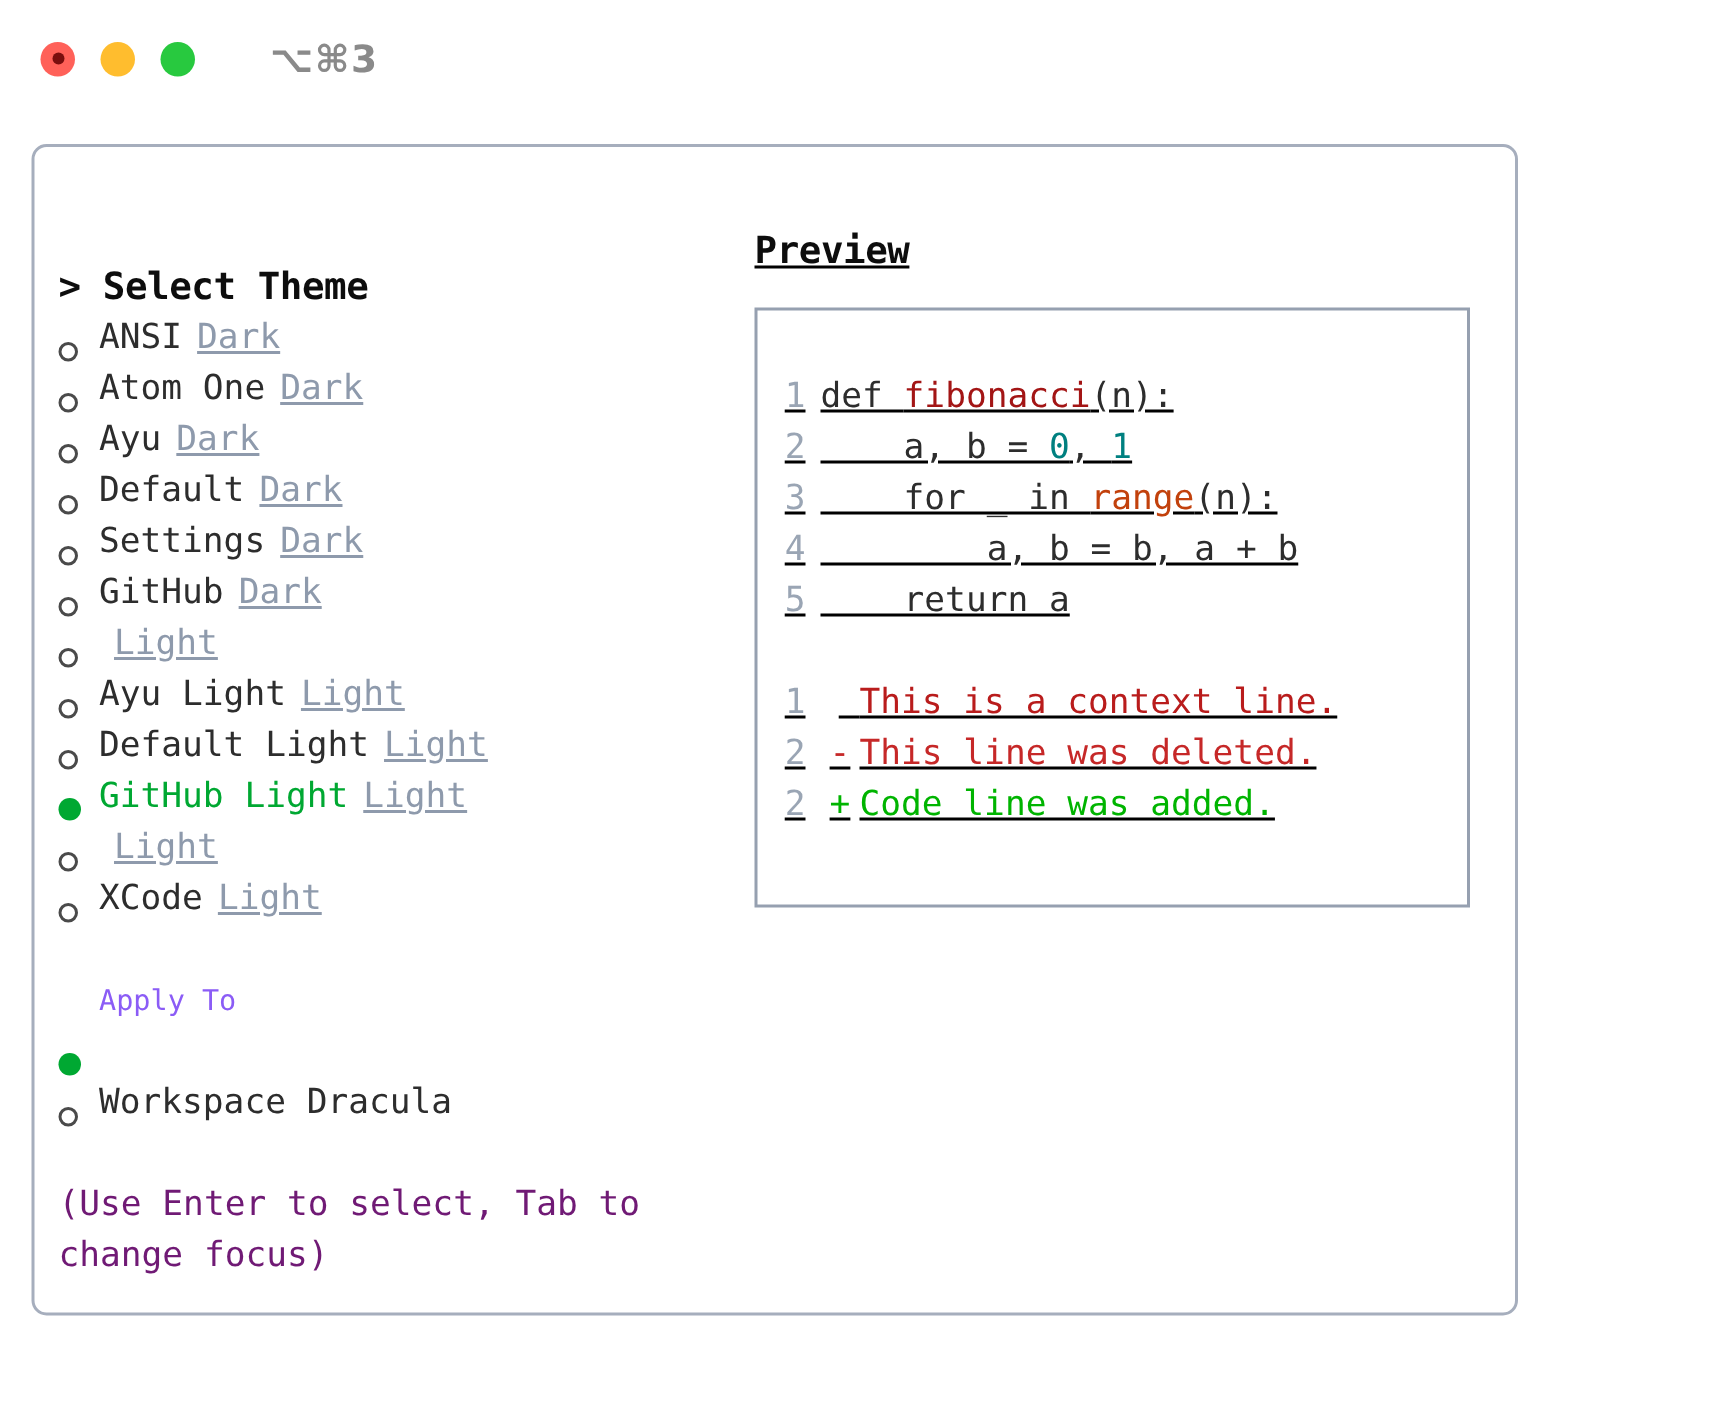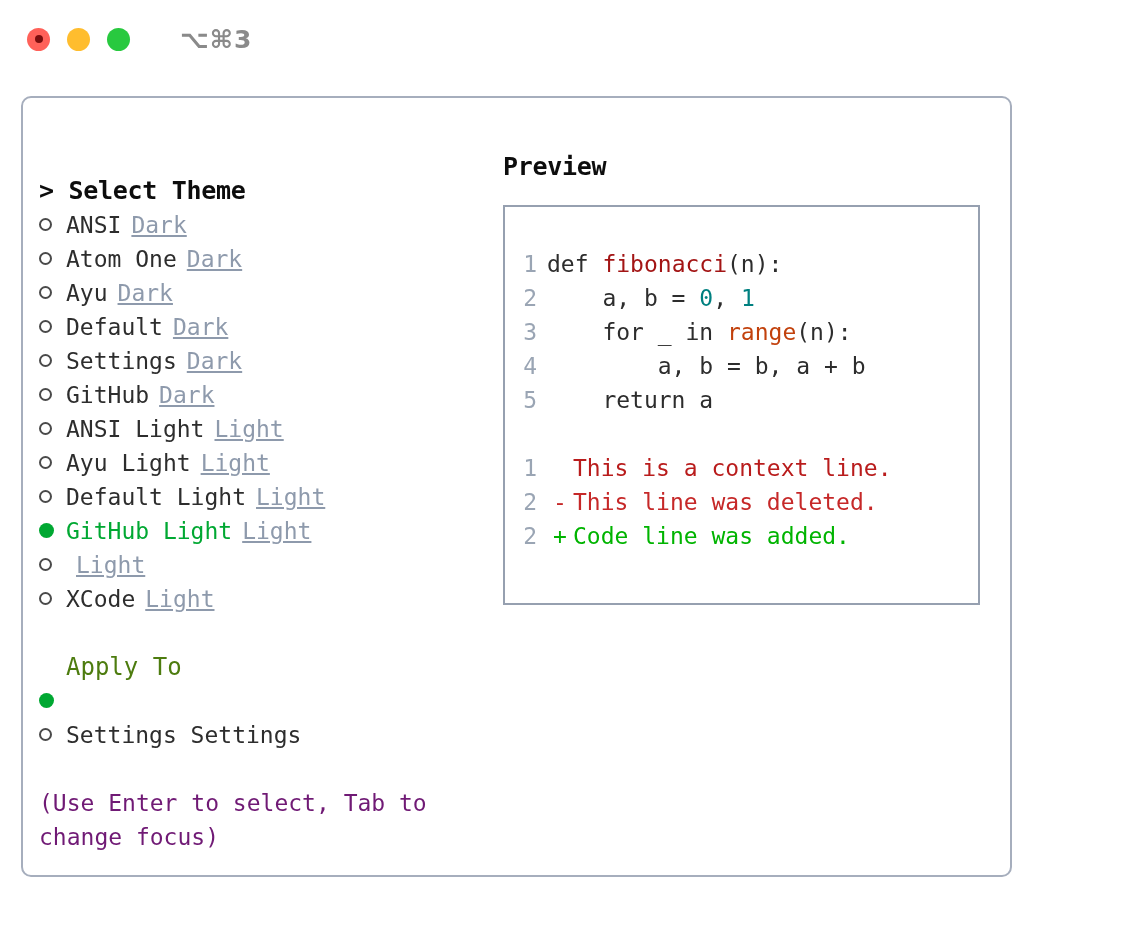--- a/index.html
+++ b/index.html
@@ -102,21 +102,21 @@
     color: #0d0d0d;
     line-height: 34px;
     letter-spacing: -0.3px;
     white-space: pre;
   }
 
   .opt-list { margin-top: 0; }
 
   .opt-row {
     display: flex;
-    align-items: center;
+    align-items: flex-end;
     height: 34px;
     font-size: 23px;
     line-height: 34px;
     white-space: pre;
     color: #2d2d2d;
   }
   .opt-marker {
     width: 27px;
     flex: 0 0 27px;
     display: flex;
@@ -144,41 +144,42 @@
   .opt-row.selected .opt-label { color: #00a832; }
   .opt-tag {
     color: #8e9aac;
     margin-left: 10px;
     text-decoration: underline;
   }
 
   .section-gap { height: 34px; }
 
   .section-heading {
-    font-size: 24px;
-    line-height: 34px;
-    color: #4d7c0f;
+    font-size: 19px;
+    line-height: 34px;
+    color: #8b5cf6;
     padding-left: 27px;
     white-space: pre;
   }
 
   #hint-text {
     margin-top: 34px;
     font-size: 23px;
     line-height: 34px;
     color: #701a75;
     width: 412px;
     white-space: pre-wrap;
   }
 
   
   #right-pane {
     flex: 1;
     padding: 52px 0 0 18px;
     box-sizing: border-box;
+    text-decoration: underline;
   }
 
   #preview-box {
     margin-top: 21px;
     width: 477px;
     height: 400px;
     border: 2px solid #96a0b0;
     box-sizing: border-box;
     background: #ffffff;
     padding: 40px 0 0 0;
@@ -236,34 +237,34 @@
 
         <div class="pane-title"><span>&gt;</span> <span>Select Theme</span></div>
 
         <div class="opt-list" id="theme-list">
             <div class="opt-row"><span class="opt-marker"><span class="bullet-hollow"></span></span><span class="opt-label">ANSI</span><span class="opt-tag">Dark</span></div>
             <div class="opt-row"><span class="opt-marker"><span class="bullet-hollow"></span></span><span class="opt-label">Atom One</span><span class="opt-tag">Dark</span></div>
             <div class="opt-row"><span class="opt-marker"><span class="bullet-hollow"></span></span><span class="opt-label">Ayu</span><span class="opt-tag">Dark</span></div>
             <div class="opt-row"><span class="opt-marker"><span class="bullet-hollow"></span></span><span class="opt-label">Default</span><span class="opt-tag">Dark</span></div>
             <div class="opt-row"><span class="opt-marker"><span class="bullet-hollow"></span></span><span class="opt-label">Settings</span><span class="opt-tag">Dark</span></div>
             <div class="opt-row"><span class="opt-marker"><span class="bullet-hollow"></span></span><span class="opt-label">GitHub</span><span class="opt-tag">Dark</span></div>
-            <div class="opt-row"><span class="opt-marker"><span class="bullet-hollow"></span></span><span class="opt-label">ANSI Light</span><span class="opt-tag">Light</span></div>
+            <div class="opt-row"><span class="opt-marker"><span class="bullet-hollow"></span></span><span class="opt-tag">Light</span></div>
             <div class="opt-row"><span class="opt-marker"><span class="bullet-hollow"></span></span><span class="opt-label">Ayu Light</span><span class="opt-tag">Light</span></div>
             <div class="opt-row"><span class="opt-marker"><span class="bullet-hollow"></span></span><span class="opt-label">Default Light</span><span class="opt-tag">Light</span></div>
             <div class="opt-row selected"><span class="opt-marker"><span class="bullet-filled"></span></span><span class="opt-label">GitHub Light</span><span class="opt-tag">Light</span></div>
             <div class="opt-row"><span class="opt-marker"><span class="bullet-hollow"></span></span><span class="opt-tag">Light</span></div>
             <div class="opt-row"><span class="opt-marker"><span class="bullet-hollow"></span></span><span class="opt-label">XCode</span><span class="opt-tag">Light</span></div>
           </div>
 
         <div class="section-gap"></div>
         <div class="section-heading">Apply To</div>
 
         <div class="opt-list" id="apply-list">
             <div class="opt-row selected"><span class="opt-marker"><span class="bullet-filled"></span></span></div>
-            <div class="opt-row"><span class="opt-marker"><span class="bullet-hollow"></span></span><span class="opt-label">Settings Settings</span></div>
+            <div class="opt-row"><span class="opt-marker"><span class="bullet-hollow"></span></span><span class="opt-label">Workspace Dracula</span></div>
           </div>
 
         <div id="hint-text">(Use Enter to select, Tab to change focus)</div>
       </div>
 
       <div id="right-pane">
         <div class="pane-title">Preview</div>
         <div id="preview-box">
           <div id="code-block">
               <div class="code-line"><span class="ln">1</span><span class="code-text"><span class="tok-plain">def </span><span class="tok-fn">fibonacci</span><span class="tok-plain">(n):</span></span></div>

